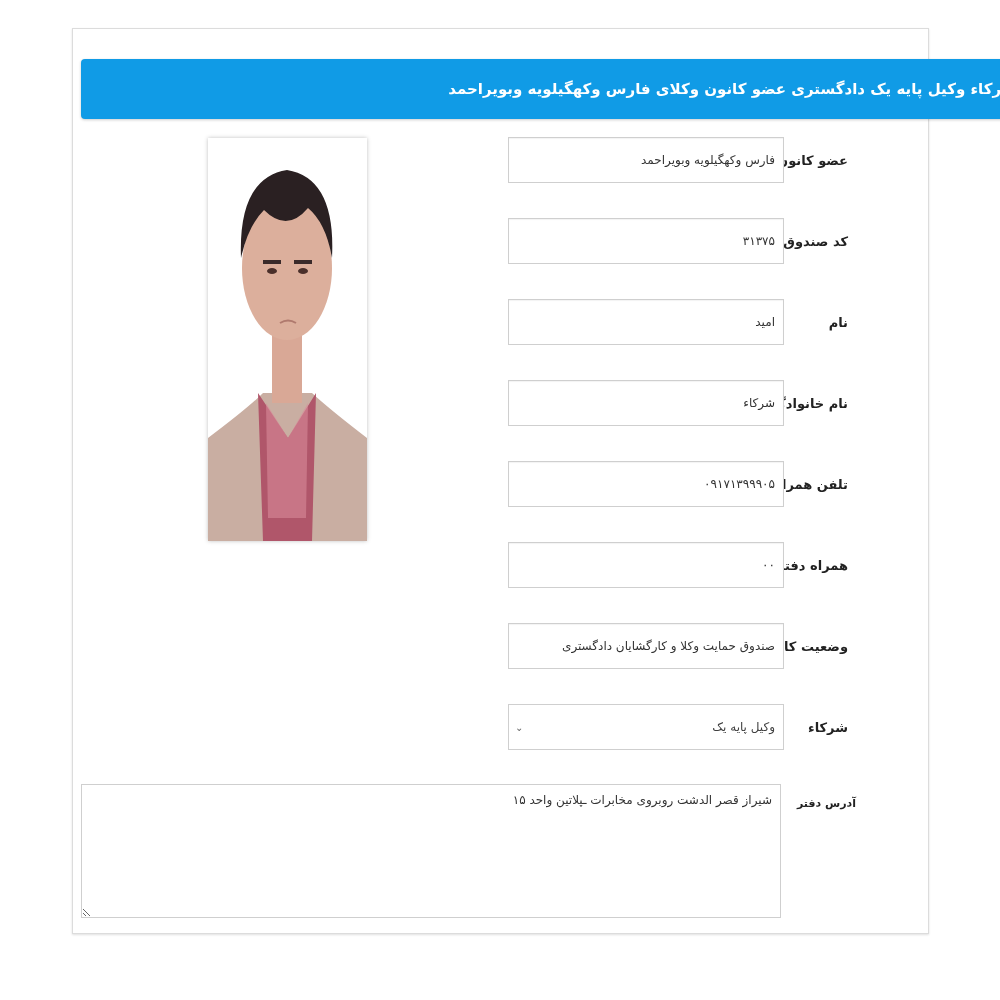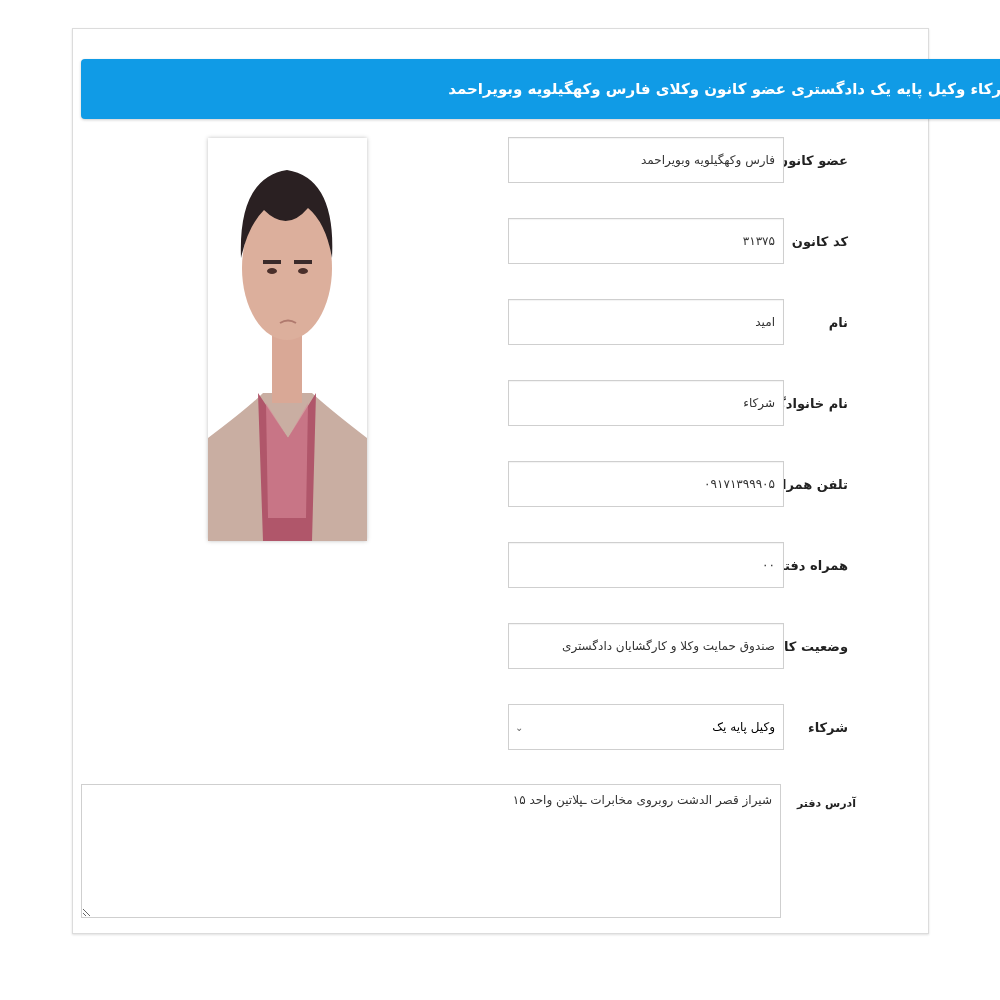--- a/index.html
+++ b/index.html
@@ -14,21 +14,21 @@
     .form-row { position: absolute; left: 435px; width: 340px; height: 46px; }
     .form-row .label { position: absolute; right: 0; top: 0; width: 58px; height: 46px;
                        display: flex; align-items: center; justify-content: flex-start;
                        font-size: 13px; font-weight: bold; color: #222; white-space: nowrap; }
     .form-row .field { position: absolute; left: 0; top: 0; width: 276px; height: 46px; box-sizing: border-box;
                        border: 1px solid #cfcfcf; box-shadow: inset 0 1px 1px rgba(0,0,0,0.05); background: #fff;
                        font-family: "DejaVu Sans", sans-serif; font-size: 12px; color: #333;
                        padding: 0 8px; direction: rtl; text-align: right; outline: none; }
     .form-row .select-wrap { position: absolute; left: 0; top: 0; width: 276px; height: 46px; box-sizing: border-box;
                              border: 1px solid #cfcfcf; background: #fff; display: flex; align-items: center; }
-    .select-wrap .sel-value { position: absolute; right: 8px; font-size: 12px; color: #000000; }
+    .select-wrap .sel-value { position: absolute; right: 8px; font-size: 12px; color: #404040; }
     .select-wrap .chev { position: absolute; left: 6px; font-size: 10px; color: #666; }
     .photo { position: absolute; left: 135px; top: 109px; width: 159px; height: 403px;
              box-shadow: 0 0 4px rgba(0,0,0,0.25); background: #fff; overflow: hidden; }
     .address-row .label { position: absolute; left: 724px; top: 768px; width: 60px; font-size: 11px;
                           font-weight: bold; color: #222; white-space: nowrap; text-align: left; }
     .address { position: absolute; left: 8px; top: 755px; width: 700px; height: 134px; box-sizing: border-box;
                border: 1px solid #cfcfcf; background: #fff; font-family: "DejaVu Sans", sans-serif;
                font-size: 12px; color: #333; padding: 8px; direction: rtl; resize: both; outline: none; }
   </style>
 </head>
@@ -54,21 +54,21 @@
       <ellipse cx="95" cy="133" rx="5" ry="3" fill="#4a2f2a"></ellipse>
       <path d="M72 185 Q80 180 88 185" stroke="#b07a6e" stroke-width="2" fill="none"></path>
     </svg>
   </div>
 
   <div class="form-row" style="top:108px">
     <span class="label">عضو کانون</span>
     <input class="field" type="text" value="فارس وکهگیلویه وبویراحمد" style="">
   </div>
   <div class="form-row" style="top:189px">
-    <span class="label">کد کانون</span>
+    <span class="label">کد صندوق</span>
     <input class="field" type="text" value="۳۱۳۷۵" style="">
   </div>
   <div class="form-row" style="top:270px">
     <span class="label">نام</span>
     <input class="field" type="text" value="امید" style="">
   </div>
   <div class="form-row" style="top:351px">
     <span class="label">نام خانوادگی</span>
     <input class="field" type="text" value="شرکاء" style="">
   </div>

